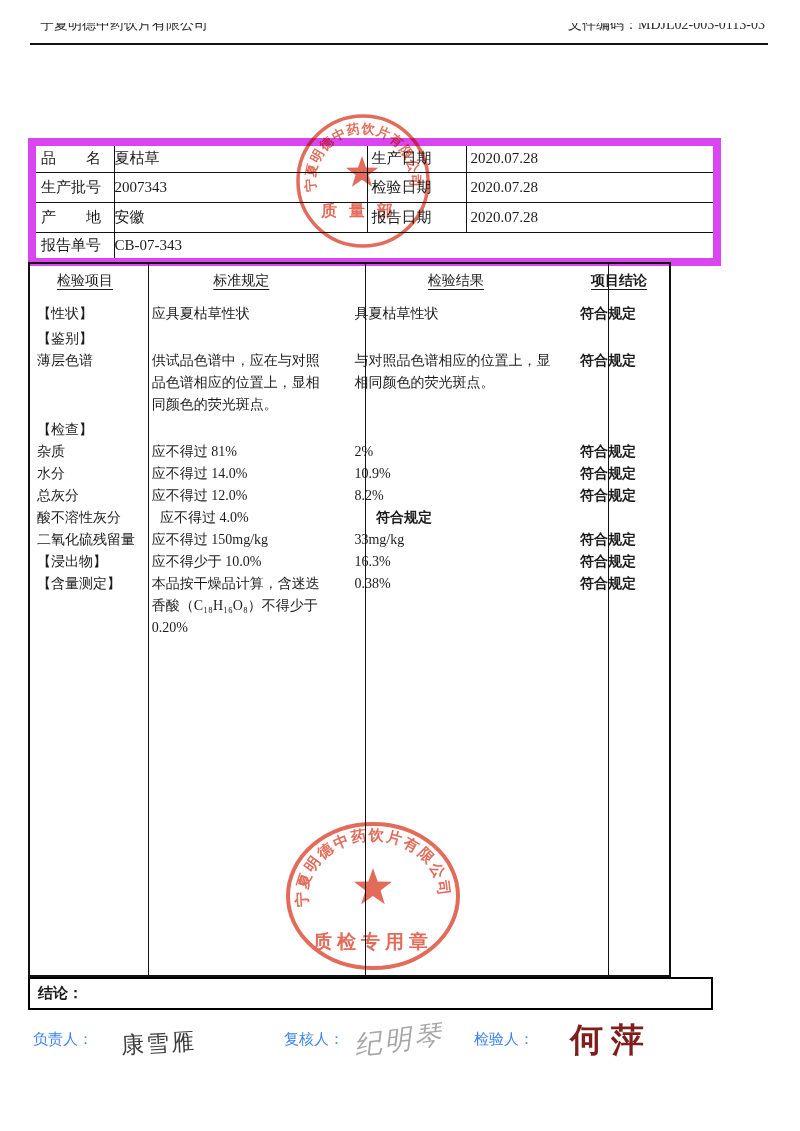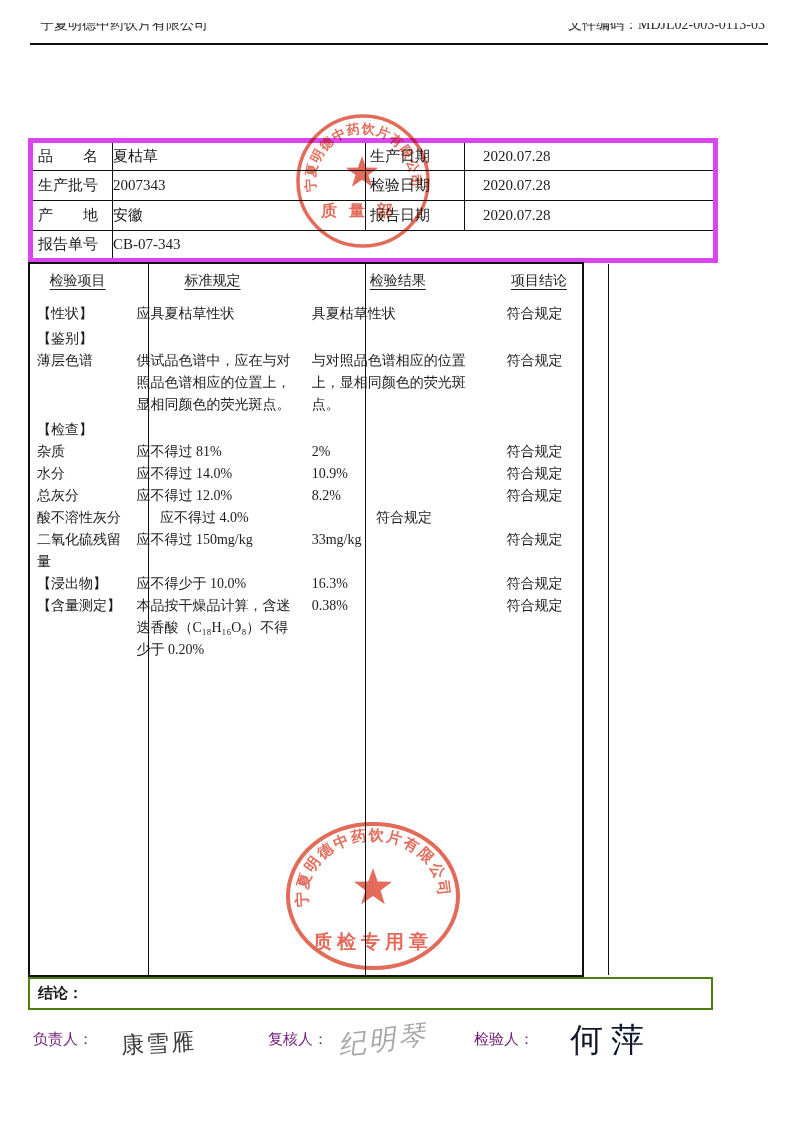--- a/index.html
+++ b/index.html
@@ -17,58 +17,58 @@
   .hdr-right { left:430px; width:335px; text-align:right; }
   .hdr-rule { position:absolute; left:30px; top:43px; width:738px; height:2px; background:#111; }
 
   
   .title { position:absolute; left:28px; top:74px; width:685px; text-align:center;
            font-size:34px; font-weight:700; letter-spacing:5px; color:#111; }
 
   
   .info-tbl { position:absolute; left:28px; top:138px; border-collapse:collapse; table-layout:fixed; }
   .info-tbl td { border:1px solid #111; height:30px; font-size:15px; vertical-align:middle; }
-  .info-tbl { border:5px solid #d946ef; }
+  .info-tbl { border:8px solid #d946ef; }
   .info-tbl td.lbl  { width:82px;  padding-left:5px; }
   .info-tbl td.val  { width:253px; }
   .info-tbl td.dlbl { width:99px;  padding-left:4px; }
-  .info-tbl td.dval { width:251px; padding-left:18px; }
-
-  
-  .main-tbl { position:absolute; left:28px; top:262px; width:556px; height:715px;
+  .info-tbl td.dval { width:251px; padding-left:4px; }
+
+  
+  .main-tbl { position:absolute; left:28px; top:262px; width:643px; height:715px;
               border:2px solid #111; }
   .vline { position:absolute; top:0; width:1px; height:100%; background:#111; }
   .vline.v1 { left:118px; } .vline.v2 { left:335px; } .vline.v3 { left:578px; }
   .mrow { display:flex; align-items:flex-start; font-size:14px; line-height:22px; }
   .c1 { width:118px; padding-left:7px; }
   .c2 { width:217px; padding-left:12px; padding-right:9px; }
   .c3 { width:243px; padding-left:12px; padding-right:9px; }
-  .c4 { width:107px; padding-left:11px; }
+  .c4 { width:107px; padding-left:11px;font-weight:bold; }
   .mheader { margin-top:6px; }
   .mheader span { text-decoration:underline; text-underline-offset:4px; }
   .mheader .c1,.mheader .c2,.mheader .c3,.mheader .c4 { text-align:center; padding:0; }
   .mbody .mrow:nth-child(1) { margin-top:11px; }
   .mbody .mrow:nth-child(2) { margin-top:3px; }
   .mbody .mrow:nth-child(4) { margin-top:3px; }
 
   
   .conclusion { position:absolute; left:28px; top:977px; width:685px; height:33px;
-                border:2px solid #4d7c0f; display:flex; align-items:center;
+                border:2px solid #000000; display:flex; align-items:center;
                 padding-left:8px; font-size:15px; }
   .conclusion b { font-weight:700; margin-right:2px; }
 
   
   .sig-row { position:absolute; left:0; top:1022px; width:800px; height:70px; }
   .sig-group { position:absolute; display:flex; align-items:flex-start; }
-  .sig-label { font-size:15px; color:#701a75; padding-top:8px; }
-  .sig-1 { left:33px; }  .sig-2 { left:268px; } .sig-3 { left:474px;text-align:right; }
+  .sig-label { font-size:15px; color:#3b82f6; padding-top:8px; }
+  .sig-1 { left:33px; }  .sig-2 { left:284px; } .sig-3 { left:474px;text-align:right; }
   .sig-name { font-family:"DejaVu Serif","Liberation Serif",serif; white-space:nowrap; }
   .sig-1 .sig-name { font-size:23px; color:#3d3d3d; transform:rotate(-3deg); margin:6px 0 0 28px; letter-spacing:2px; }
   .sig-2 .sig-name { font-size:27px; color:#a6a6a6; font-style:italic; transform:rotate(-7deg); margin:0 0 0 10px; letter-spacing:3px; }
-  .sig-3 .sig-name { font-size:33px; color:#0f172a; margin:-4px 0 0 36px; letter-spacing:8px; }
+  .sig-3 .sig-name { font-size:33px; color:#7f1d1d; margin:-4px 0 0 36px; letter-spacing:8px;font-weight:bold; }
 
   
   .stamp { position:absolute; mix-blend-mode:multiply; opacity:.82; }
   .stamp-top    { left:290px; top:111px; }
   .stamp-bottom { left:282px; top:818px; }
 </style>
 </head>
 <body>
 
 <div class="page">

